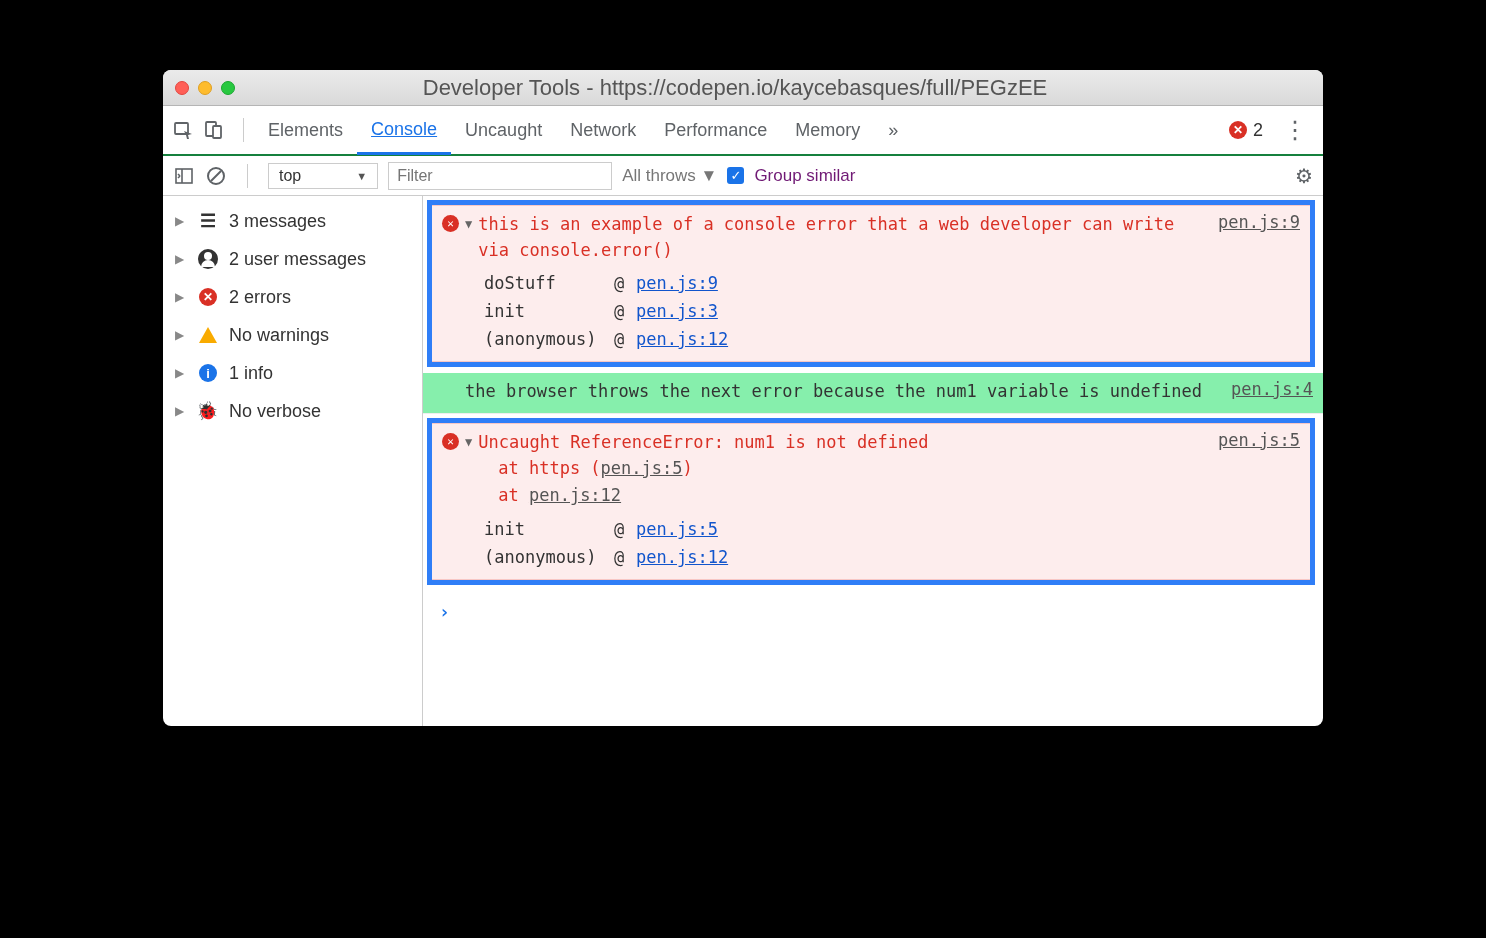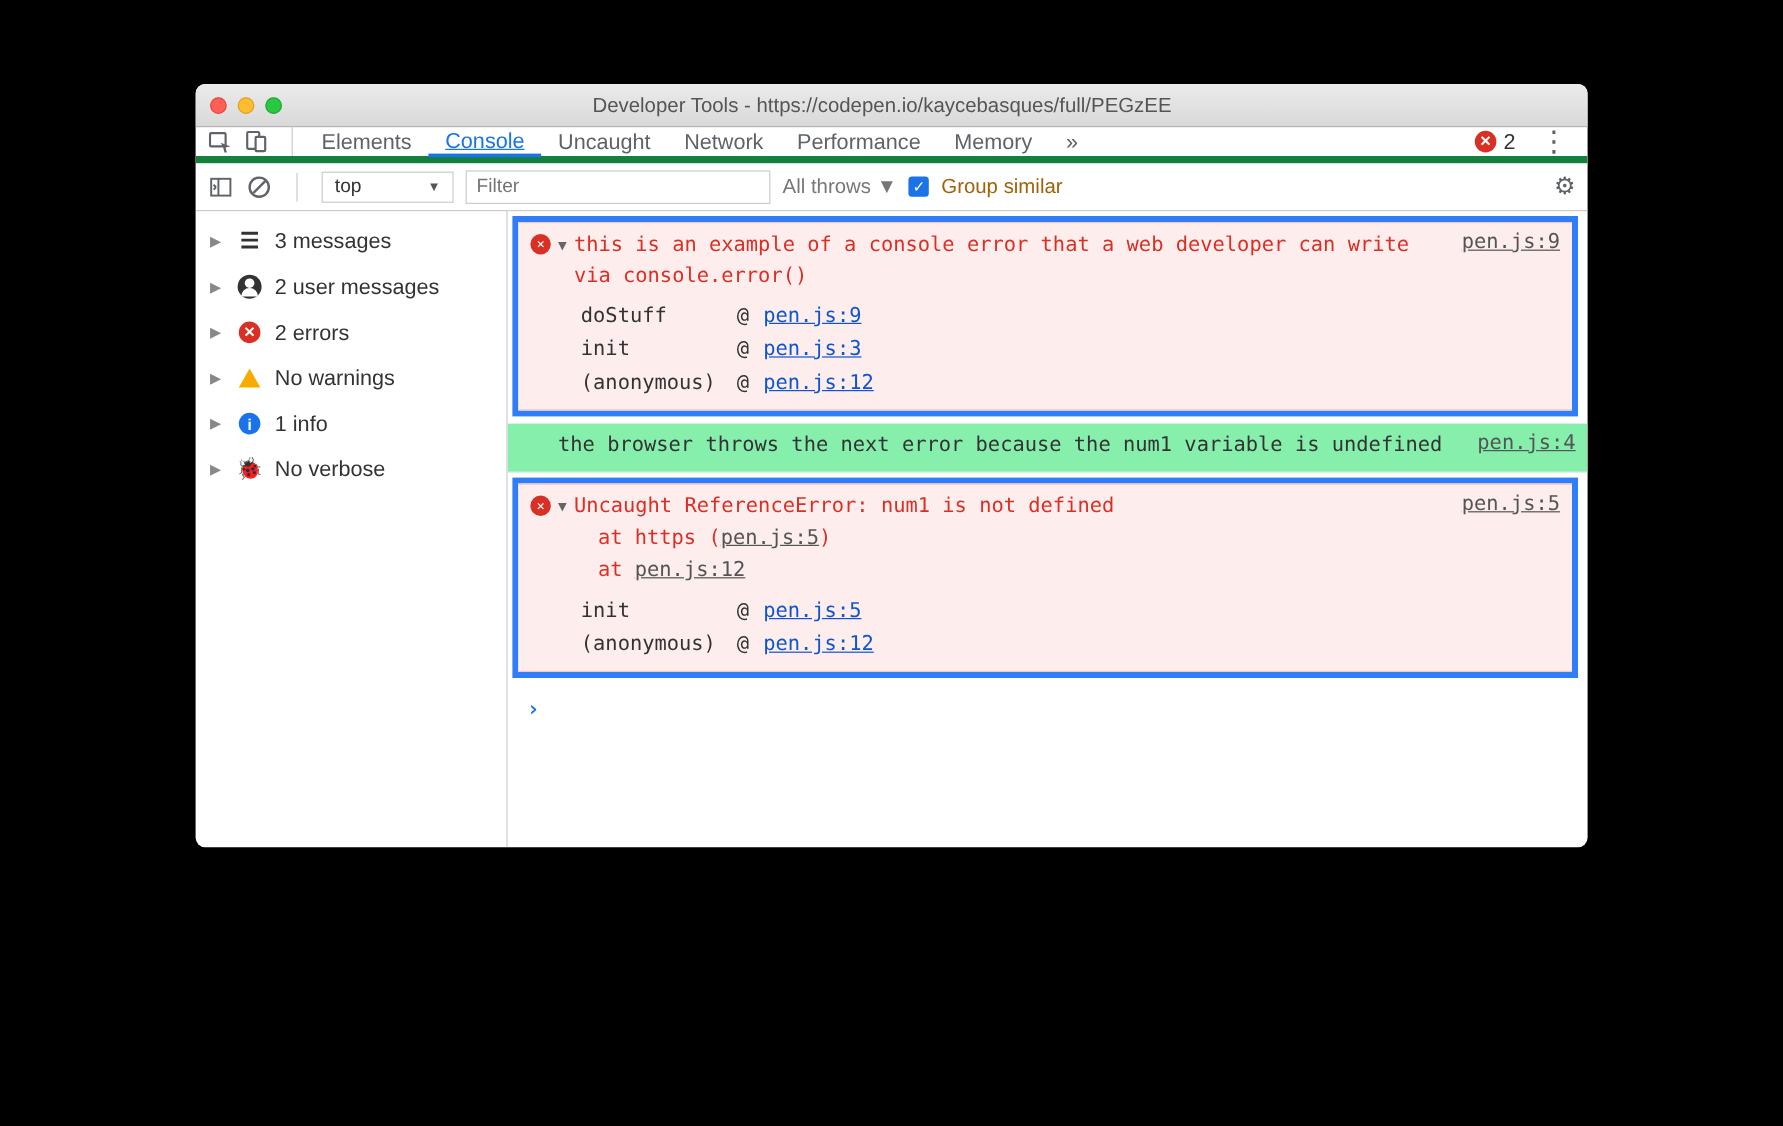--- a/index.html
+++ b/index.html
@@ -29,43 +29,43 @@
   padding: 0 12px;
   position: relative;
 }
 .traffic { display: flex; gap: 9px; }
 .dot { width: 14px; height: 14px; border-radius: 50%; }
 .dot.red { background: #ff5f57; border: 0.5px solid #e24640; }
 .dot.yellow { background: #febc2e; border: 0.5px solid #dfa023; }
 .dot.green { background: #28c840; border: 0.5px solid #1ba730; }
 .titlebar-title {
   position: absolute; left: 0; right: 16px; text-align: center;
-  font-size: 17px; color: #555; pointer-events: none;
+  font-size: 22px; color: #555; pointer-events: none;
 }
 .tabbar {
-  height: 30px; border-bottom: 6px solid #15803d; display: flex; align-items: center;
+  height: 50px; border-bottom: 2px solid #15803d; display: flex; align-items: center;
   padding: 0 10px; font-size: 18px; color: #5f6367;
 }
 .tb-icon { width: 22px; height: 22px; margin-right: 8px; display: inline-flex; align-items: center; justify-content: center; cursor: pointer; color: #5f6367; }
 .tb-sep { width: 1px; height: 24px; background: #ccc; margin: 0 10px; }
 .tab { padding: 0 14px; height: 100%; display: flex; align-items: center; cursor: pointer; }
 .tab.active { color: #1a73e8; border-bottom: 3px solid #1a73e8; margin-bottom: -1px; text-decoration: underline; }
 .tb-spacer { flex: 1; }
 .err-badge { width: 18px; height: 18px; border-radius: 50%; background: #d93025; color: #fff; font-size: 12px; font-weight: bold; display: inline-flex; align-items: center; justify-content: center; margin-right: 6px; }
 .err-count { font-size: 18px; color: #333; margin-right: 14px; }
 .more-dots { font-size: 24px; color: #5f6367; cursor: pointer; padding: 0 6px; }
 
 .filterbar {
   height: 40px; border-bottom: 1px solid #ccc; display: flex; align-items: center;
   padding: 0 10px; font-size: 17px; color: #5f6367; gap: 10px;
 }
 .fb-icon { width: 22px; height: 22px; display: inline-flex; align-items: center; justify-content: center; cursor: pointer; }
 .ctx-select { border: 1px solid #ccc; background: #fff; padding: 3px 10px; font-size: 16px; color: #333; display: flex; align-items: center; gap: 55px; cursor: pointer; }
 .ctx-select .tri { font-size: 11px; color: #555; }
-.filter-input { border: 1px solid #ccc; padding: 4px 8px; font-size: 16px; width: 254px; color: #333; }
+.filter-input { border: 1px solid #ccc; padding: 4px 8px; font-size: 16px; width: 224px; color: #333; }
 .levels { color: #777; cursor: pointer; }
 .chk { width: 17px; height: 17px; background: #1a73e8; border-radius: 3px; display: inline-flex; align-items: center; justify-content: center; color: #fff; font-size: 13px; }
 .gear { margin-left: auto; font-size: 20px; cursor: pointer; }
 
 .body-area { display: flex; height: 530px; }
 .sidebar { width: 260px; border-right: 1px solid #ccc; padding-top: 6px; }
 .side-row { display: flex; align-items: center; padding: 8px 12px; font-size: 18px; color: #333; gap: 10px; cursor: pointer; }
 .side-row.lead { font-weight: 400; }
 .side-row .itri { color: #888; font-size: 12px; width: 12px; }
 .side-row .sicon { width: 22px; height: 22px; display: inline-flex; align-items: center; justify-content: center; }
@@ -154,21 +154,21 @@
         </svg>
     </span>
     <div class="tb-sep"></div>
     <div class="ctx-select">
       <span>top</span>
       <span class="tri">▼</span>
     </div>
     <input class="filter-input" placeholder="Filter" style="">
     <span class="levels">All throws ▼</span>
     <span class="chk">✓</span>
-    <span style="color:#a16207">Group similar</span>
+    <span style="color:#701a75">Group similar</span>
     <span class="gear">⚙</span>
   </div>
 
   <div class="body-area">
 
     <div class="sidebar">
       <div class="side-row lead">
         <span class="itri">▶</span>
         <span class="sicon ic-list">☰</span>
         <span>3 messages</span>

